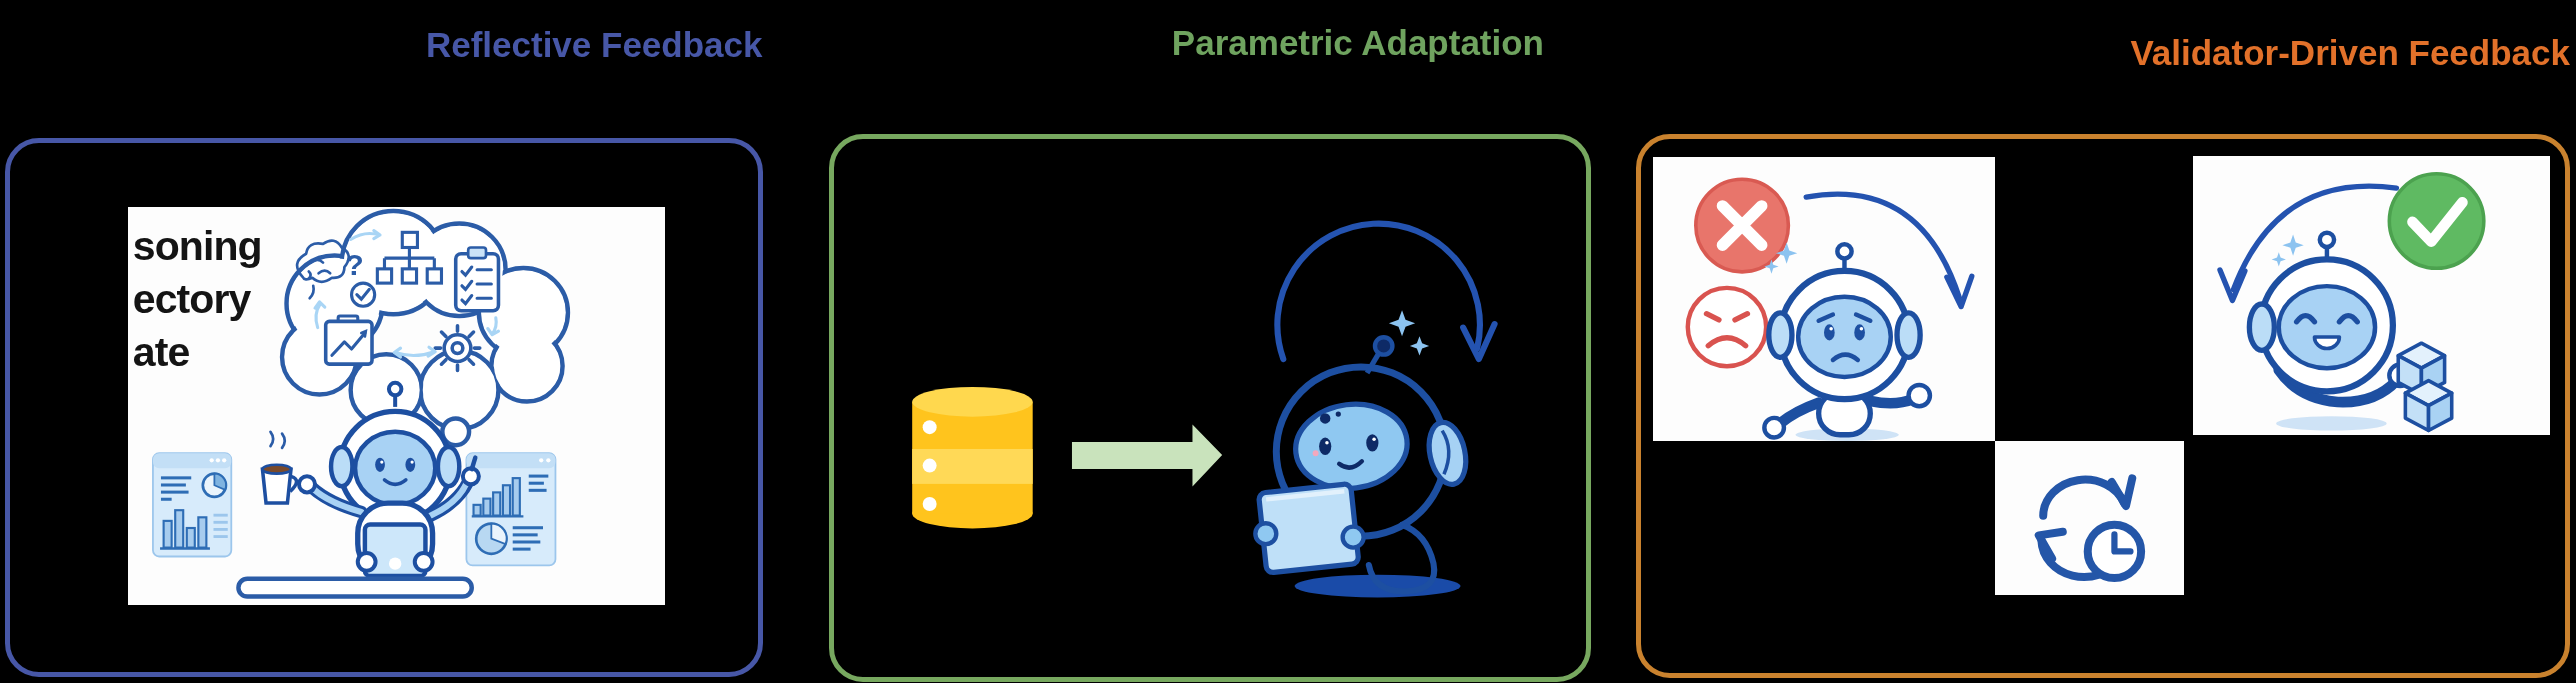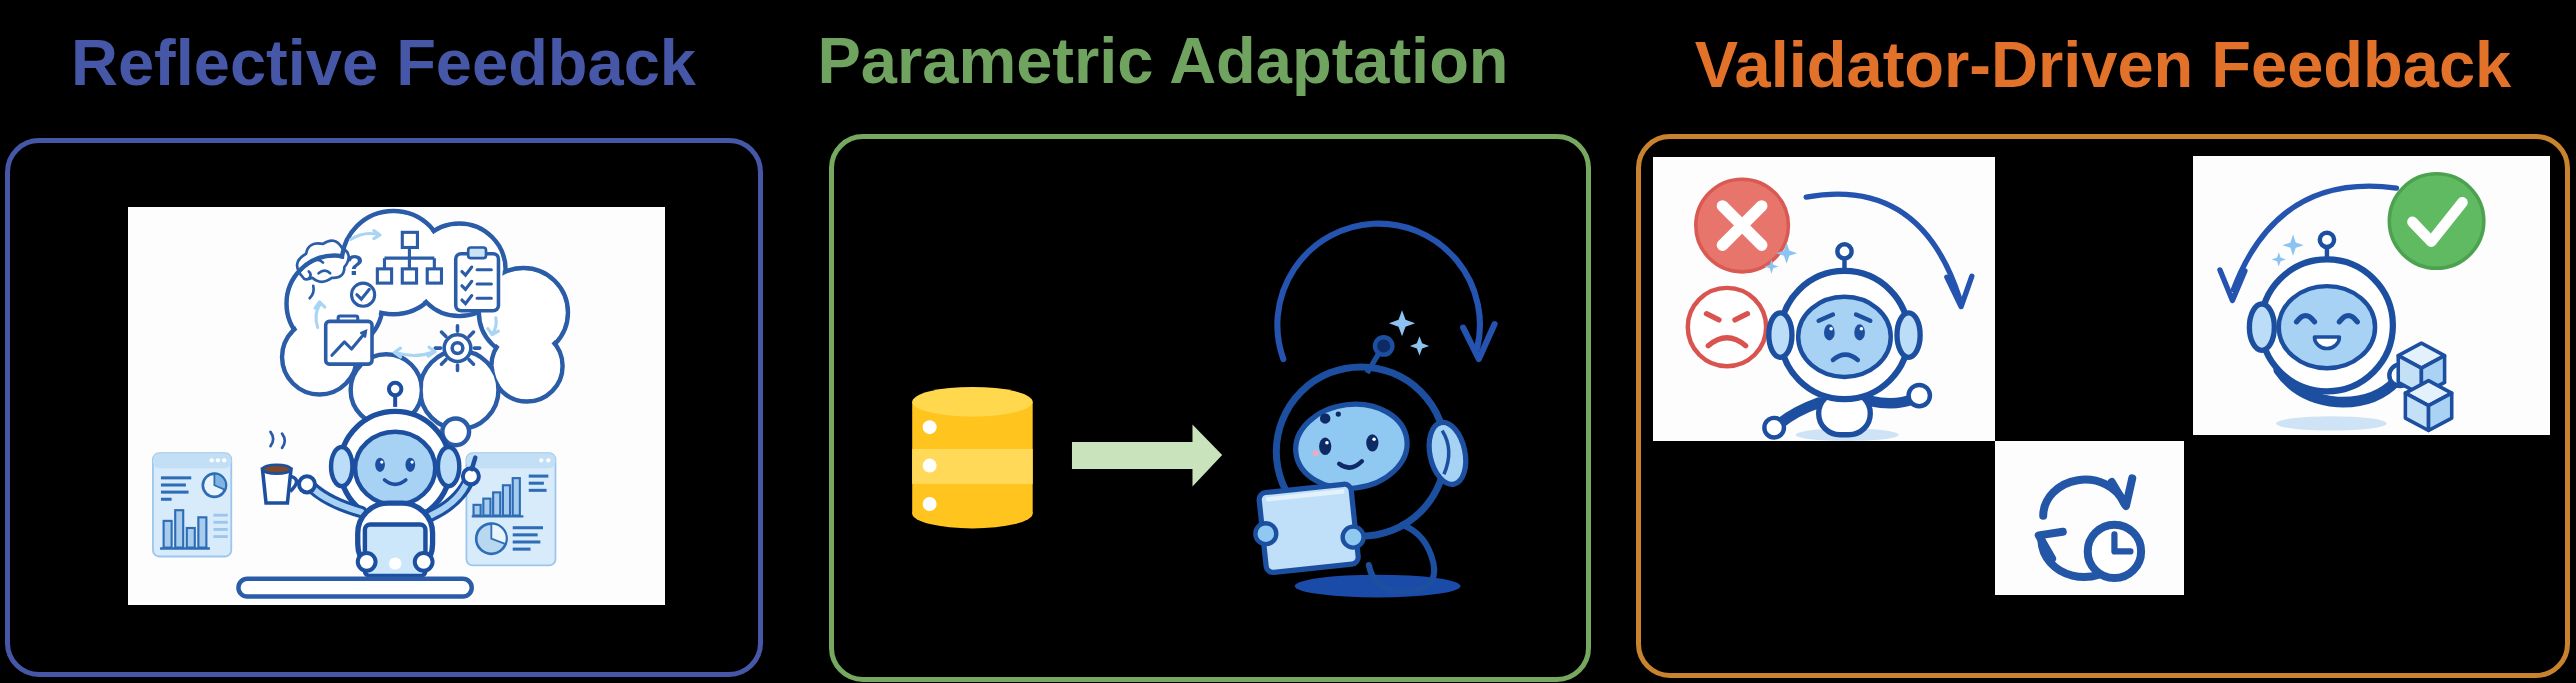--- a/index.html
+++ b/index.html
@@ -2,34 +2,34 @@
 <html style="--background: #000000; --blue: #4757A7; --green_title: #6FA35F; --green_border: #77A85F; --orange_title: #E2712A; --orange_border: #C9822E; --robot_outline: #1D4FA1; --robot_face: #A8D2F4; --cloud_outline: #2B5CA7; --light_arrow: #A9D5F5; --db_yellow: #FFC41D; --db_yellow_light: #FFD957; --db_yellow_top: #FFD84E; --arrow_green: #C9E3BC; --error_red: #E8756B; --success_green: #5FBA62; --arc_blue: #2453B0; --card_white: #FDFDFD;font-size:14.3px"><head>
 <meta charset="utf-8">
 <style>
   html,body{margin:0;padding:0;}
   body{
     width:2576px;height:684px;position:relative;overflow:hidden;
     background:var(--background,#000);
     font-family:"Liberation Sans",sans-serif;
   }
   .panel{position:absolute;border:5.3px solid #888;border-radius:34px;box-sizing:border-box;background:transparent;}
-  .panel-title{position:absolute;text-align:center;font-weight:700;font-size:65px;letter-spacing:0;}
+  .panel-title{position:absolute;text-align:right;font-weight:700;font-size:35px;letter-spacing:0;}
   .white-card{position:absolute;background:var(--card_white,#fdfdfd);overflow:hidden;}
   .white-card svg{position:absolute;left:0;top:0;}
   .caption{position:absolute;left:5.3px;top:12.5px;font-weight:700;font-size:41px;line-height:53px;color:#141414;letter-spacing:-0.9px;white-space:nowrap;}
   .fill-svg{position:absolute;left:0;top:0;}
 </style>
 </head>
 <body>
 
 <div class="panel-title" style="left:4.5px;top:25px;width:758px;color:var(--blue)">Reflective Feedback</div>
 
 <div class="panel-title" style="left:782px;top:23px;width:762px;color:var(--green_title)">Parametric Adaptation</div>
 
-<div class="panel-title" style="left:1636px;top:27px;width:934px;color:var(--orange_title)">Validator-Driven Feedback</div>
+<div class="panel-title" style="left:1636px;top:33px;width:934px;color:var(--orange_title)">Validator-Driven Feedback</div>
 
 <div class="panel" style="left:4.5px;top:138px;width:758px;height:539px;border-color:var(--blue)">
 
   <div class="white-card" style="left:118px;top:64px;width:537px;height:398px;">
     <svg width="537" height="398" viewBox="0 0 603 446">
 
       <g>
         <g stroke="var(--cloud_outline)" stroke-width="5" fill="#fff">
           <circle cx="232" cy="108" r="54"></circle>
             <circle cx="298" cy="62" r="58"></circle>
@@ -185,20 +185,25 @@
 
         <rect x="258" y="332" width="84" height="80" rx="34" fill="#fff" stroke="var(--robot_outline)" stroke-width="6"></rect>
         <rect x="266" y="356" width="68" height="58" rx="6" fill="#CDE7FA" stroke="var(--robot_outline)" stroke-width="5"></rect>
         <circle cx="300" cy="400" r="7" fill="#fff"></circle>
         <circle cx="268" cy="398" r="10" fill="#fff" stroke="var(--robot_outline)" stroke-width="4.5"></circle>
         <circle cx="332" cy="398" r="10" fill="#fff" stroke="var(--robot_outline)" stroke-width="4.5"></circle>
       </g>
       <rect x="124" y="417" width="262" height="20" rx="10" fill="#fff" stroke="var(--cloud_outline)" stroke-width="5"></rect>
     </svg>
 
+    <div class="caption">
+      <div>soning</div>
+      <div>ectory</div>
+      <div>ate</div>
+    </div>
   </div>
 </div>
 
 <div class="panel" style="left:829px;top:134px;width:762px;height:548px;border-color:var(--green_border)">
   <svg class="fill-svg" width="751" height="537" viewBox="0 0 855 615">
 
     <g>
       <ellipse cx="156" cy="429" rx="69" ry="17" fill="var(--db_yellow)"></ellipse>
       <rect x="87" y="301" width="138" height="128" fill="var(--db_yellow)"></rect>
       <rect x="87" y="355" width="138" height="40" fill="var(--db_yellow_light)"></rect>

